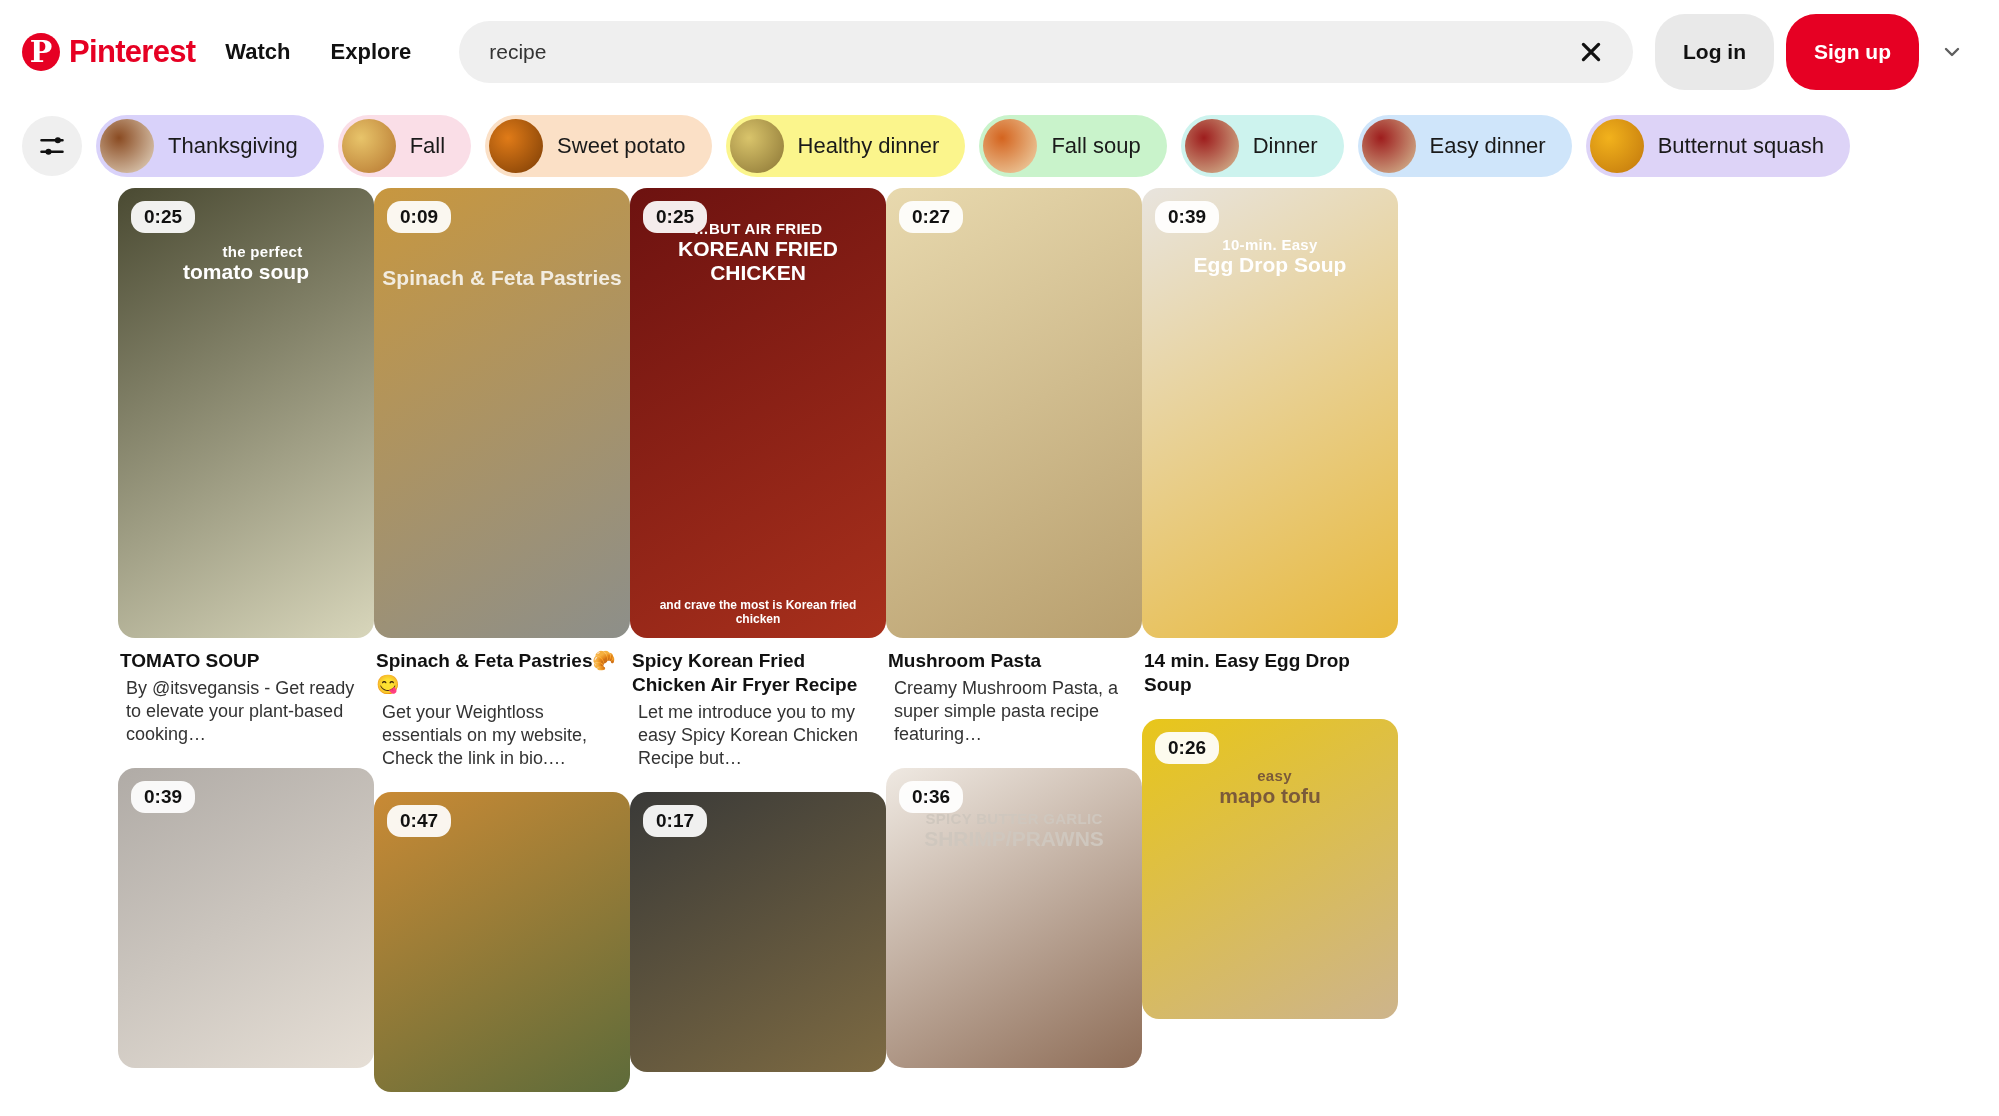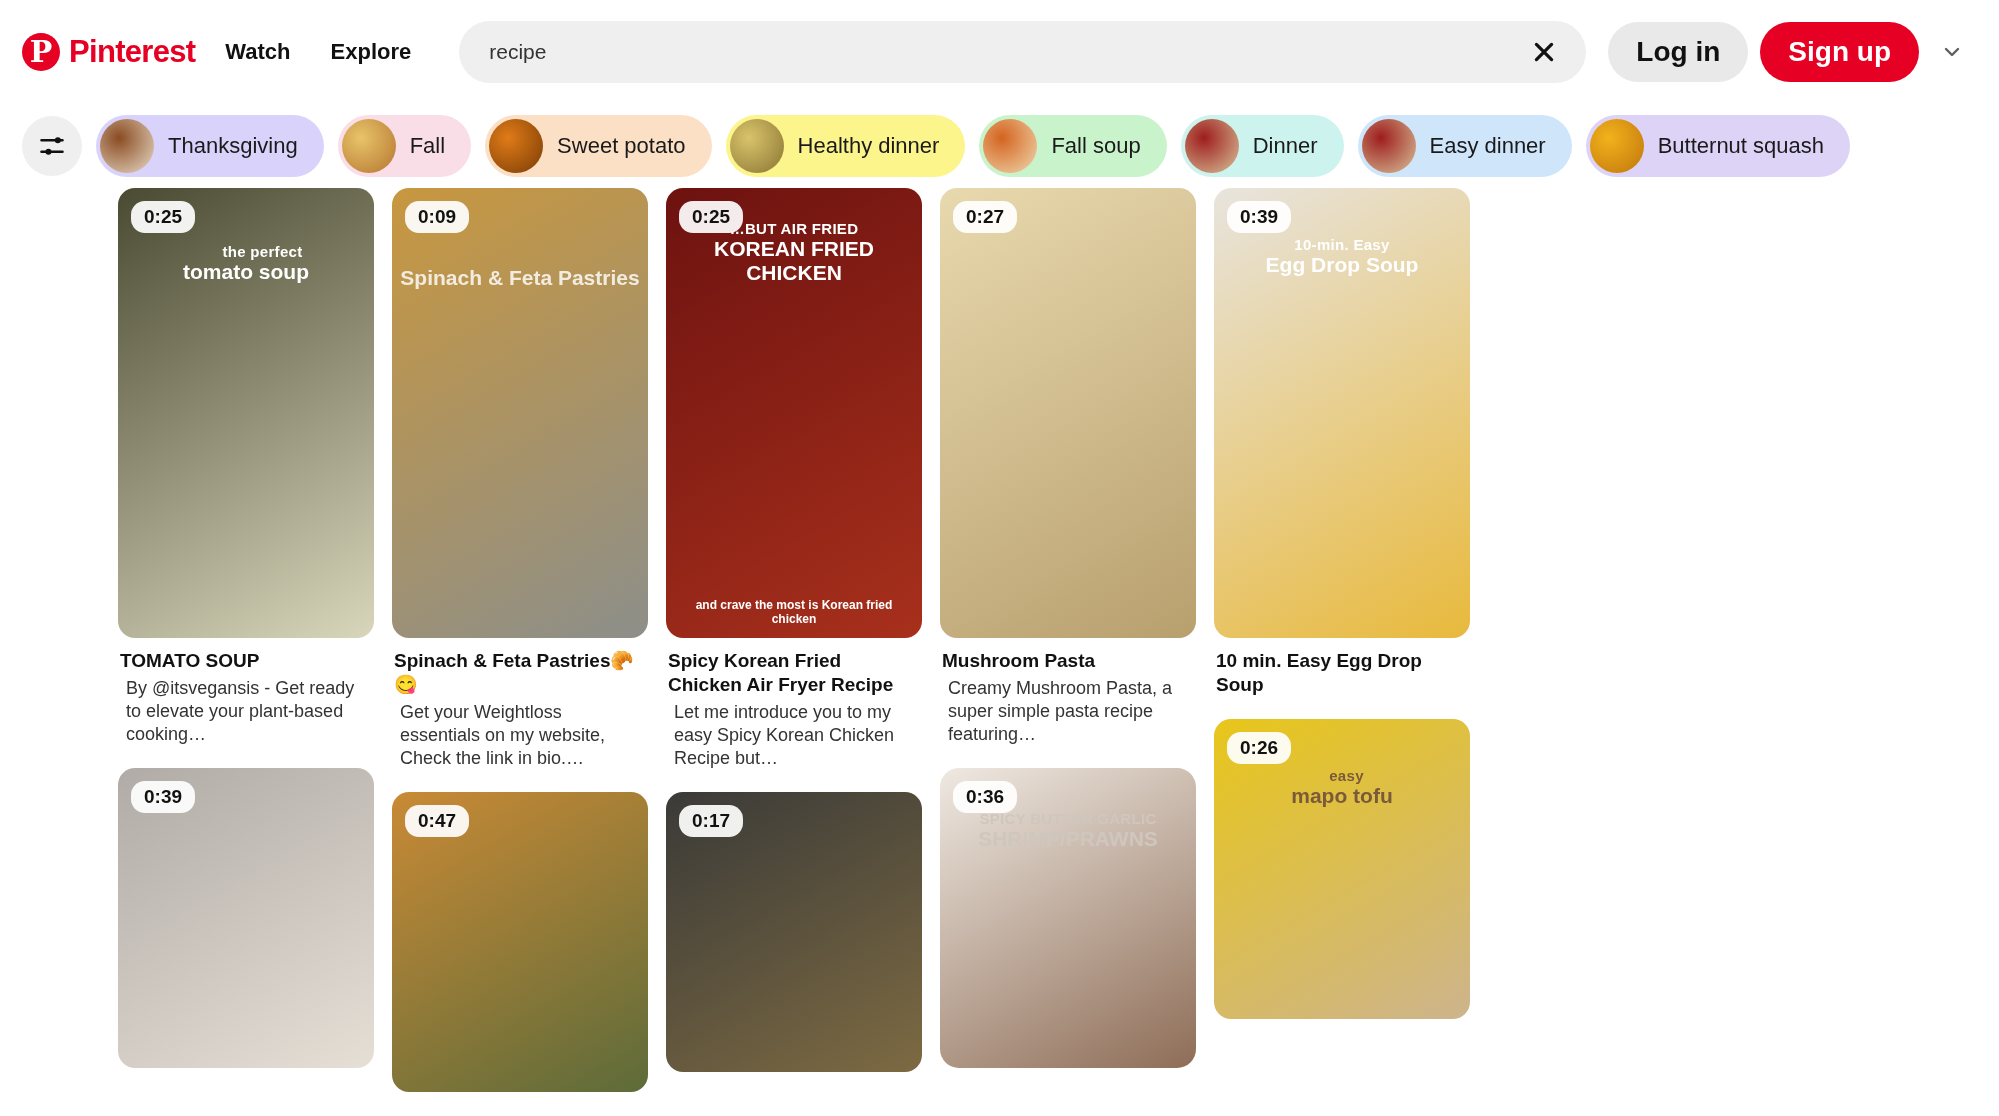--- a/index.html
+++ b/index.html
@@ -55,22 +55,22 @@
     font-size: 21px; color: #333;
     font-family: "Liberation Sans", sans-serif;
   }
   .clear-btn {
     width: 40px; height: 40px; flex: none;
     display: flex; align-items: center; justify-content: center;
     cursor: pointer; border-radius: 50%;
   }
 
   .btn {
-    height: 60px; border-radius: 30px; border: none;
-    font-size: 28px; font-weight: bold; cursor: pointer;
+    height: 76px; border-radius: 30px; border: none;
+    font-size: 21px; font-weight: bold; cursor: pointer;
     padding: 0 28px; white-space: nowrap;
     font-family: "Liberation Sans", sans-serif;
   }
   .btn-login { background: #e9e9e9; color: #111; margin-right: 12px; }
   .btn-signup { background: #e60023; color: #fff; }
   .chev-btn {
     width: 46px; height: 46px; margin-left: 10px;
     display: flex; align-items: center; justify-content: center;
     border-radius: 50%; cursor: pointer; flex: none;
   }
@@ -99,21 +99,20 @@
     width: 54px; height: 54px; border-radius: 50%;
     flex: none; overflow: hidden; position: relative;
   }
   .chip-label {
     font-size: 22px; color: #1a1a1a; white-space: nowrap;
   }
 
   
   .grid {
     display: flex;
-    gap: 18px;
     padding: 0 118px;
     align-items: flex-start;
   }
   .col { width: 256px; flex: none; }
   .pin { margin-bottom: 22px; cursor: pointer; }
   .pin-img {
     width: 256px; border-radius: 17px;
     position: relative; overflow: hidden;
   }
   .badge {
@@ -289,21 +288,21 @@
     </div>
     <div class="col">
       <div class="pin">
         <div class="pin-img" style="height: 450px; background: linear-gradient(150deg, rgb(232, 228, 222) 0%, rgb(232, 185, 60) 100%);">
           <div class="badge">0:39</div>
           <div class="overlay-txt" style="top: 48px; color: rgb(255, 255, 255);">
             <div style="font-size: 15px; font-weight: bold; letter-spacing: 0.3px;">10-min. Easy</div>
             <div style="font-size: 21px; font-weight: bold; line-height: 1.15;">Egg Drop Soup</div>
           </div>
         </div>
-        <div class="pin-title">10 min. Easy Egg Drop Soup</div>
+        <div class="pin-title">14 min. Easy Egg Drop Soup</div>
       </div>
       <div class="pin">
         <div class="pin-img" style="height: 300px; background: linear-gradient(150deg, rgb(232, 198, 26) 0%, rgb(205, 180, 140) 100%);">
           <div class="badge">0:26</div>
           <div class="overlay-txt" style="top: 48px; color: rgb(122, 90, 58);">
             <div style="font-size: 15px; font-weight: bold; letter-spacing: 0.3px; padding-left: 9px;">easy</div>
             <div style="font-size: 21px; font-weight: bold; line-height: 1.15;">mapo tofu</div>
           </div>
         </div>
       </div>

